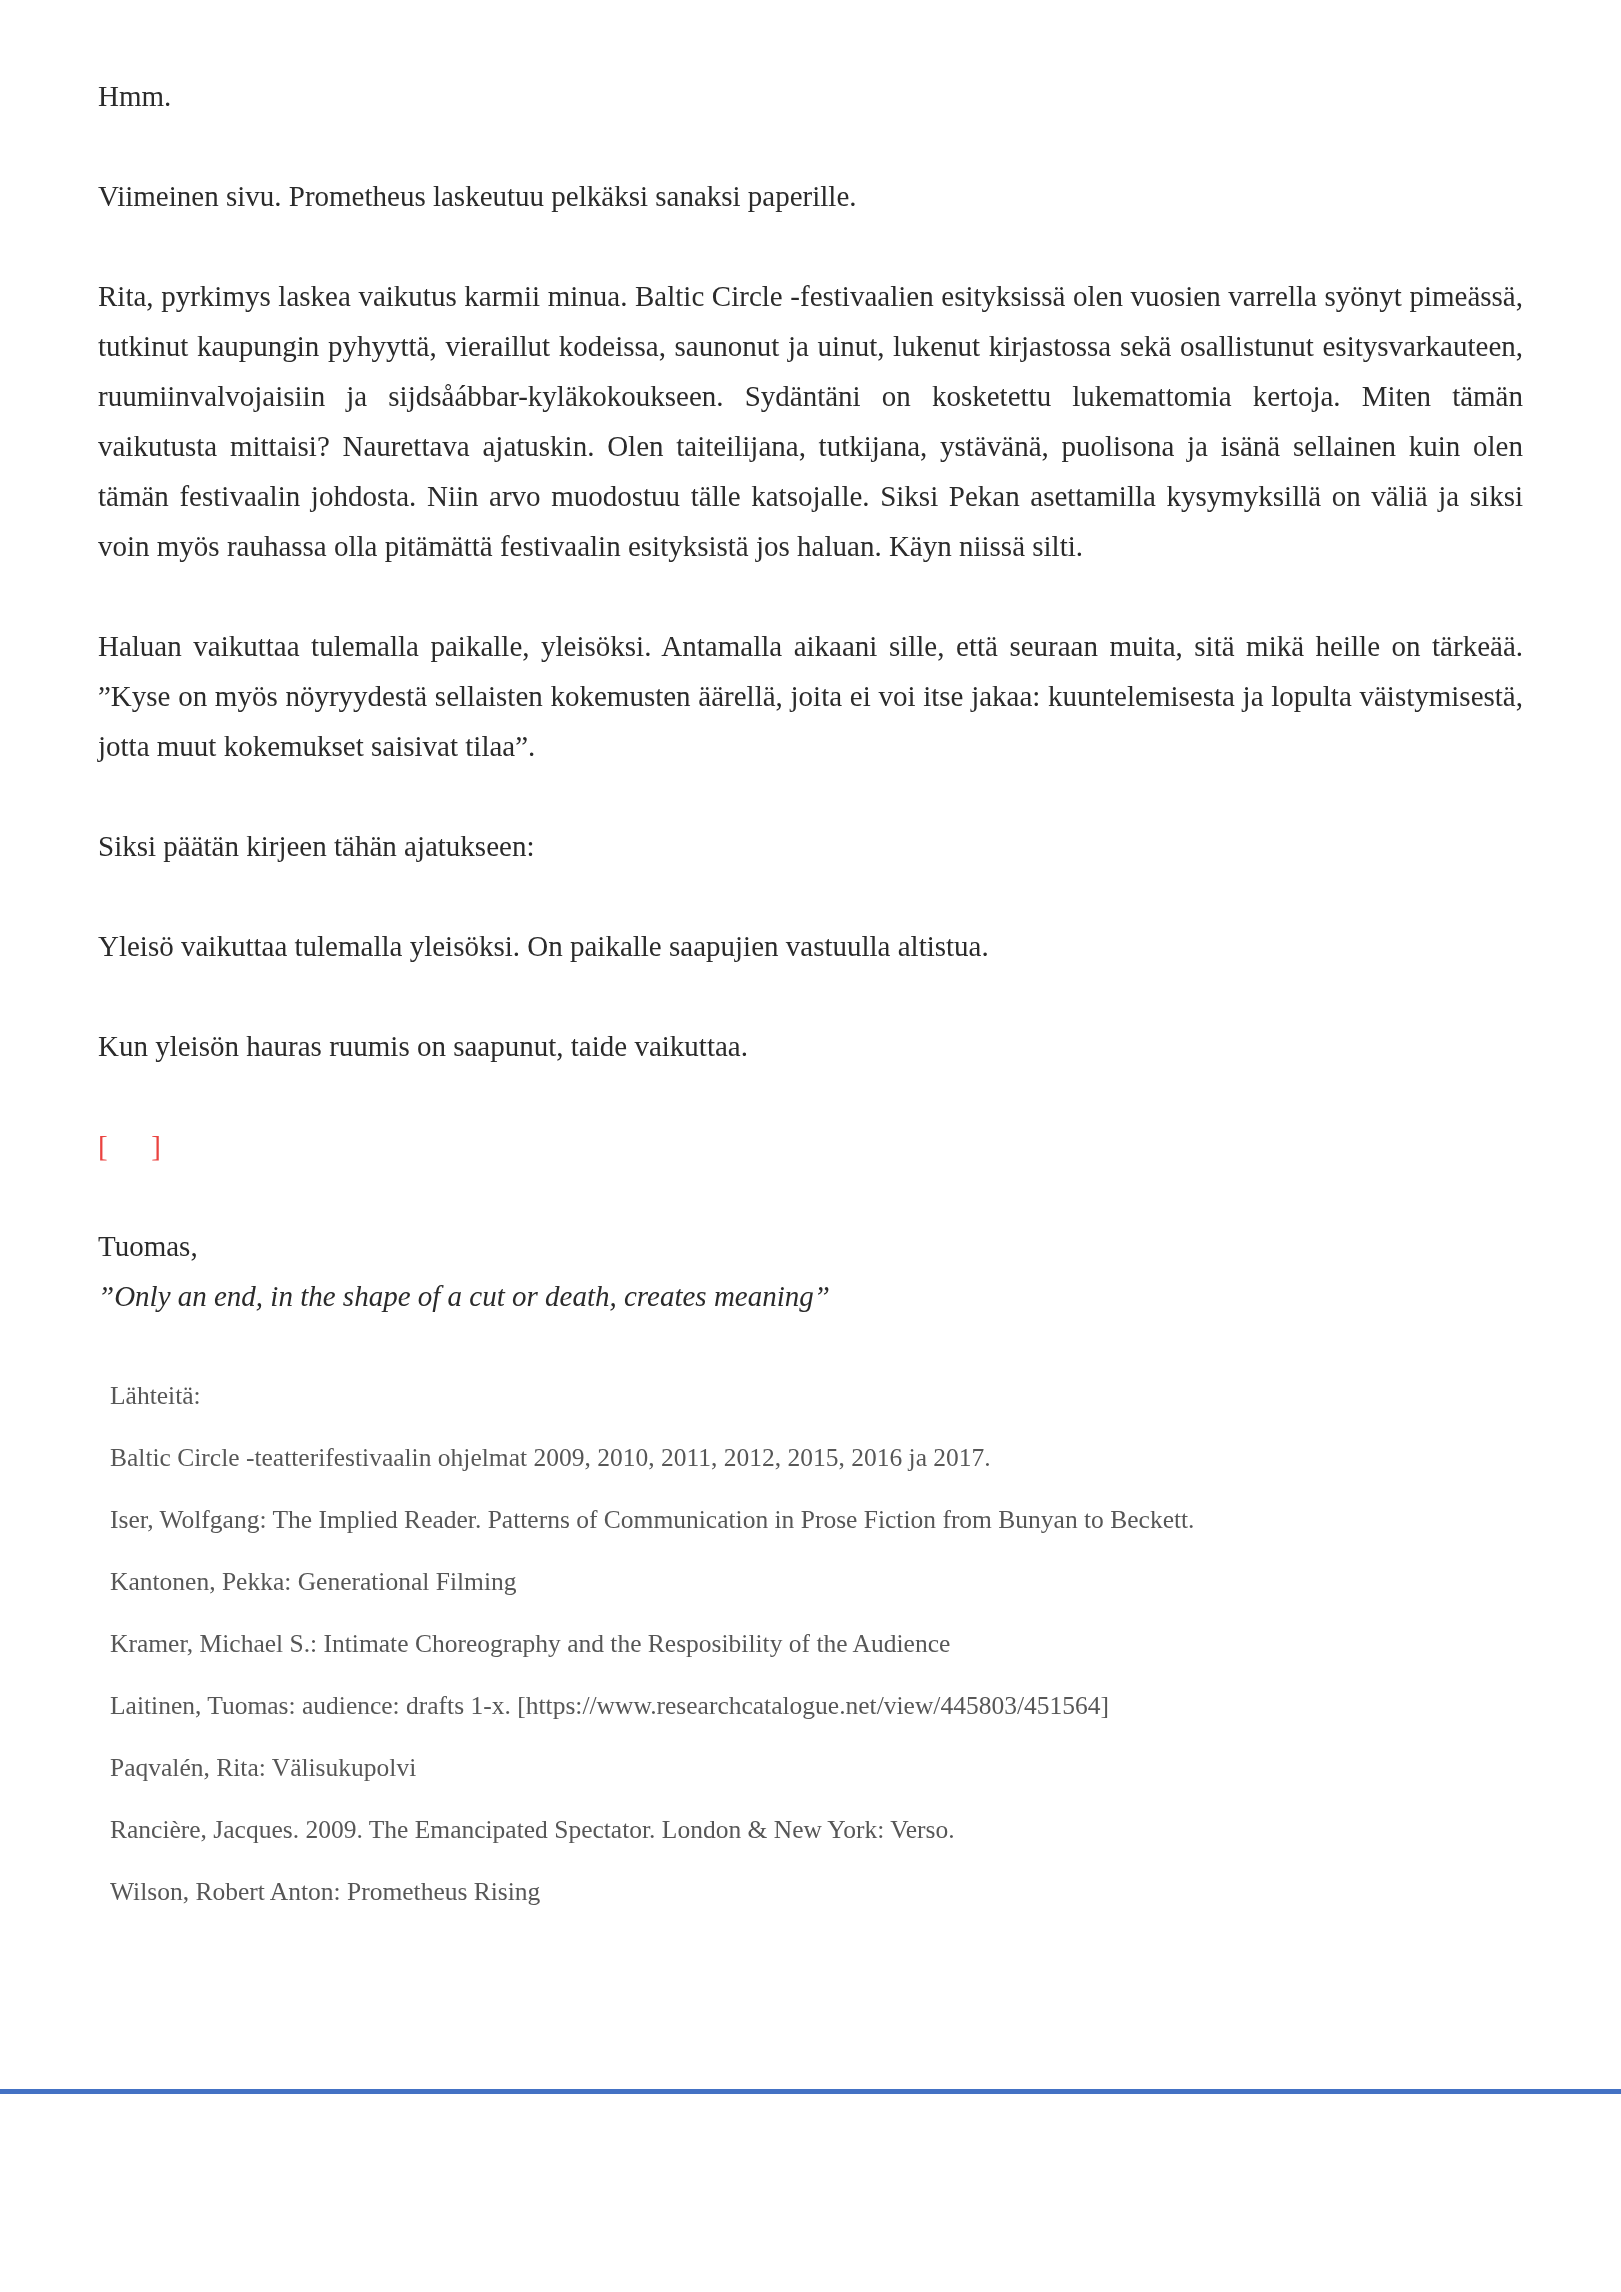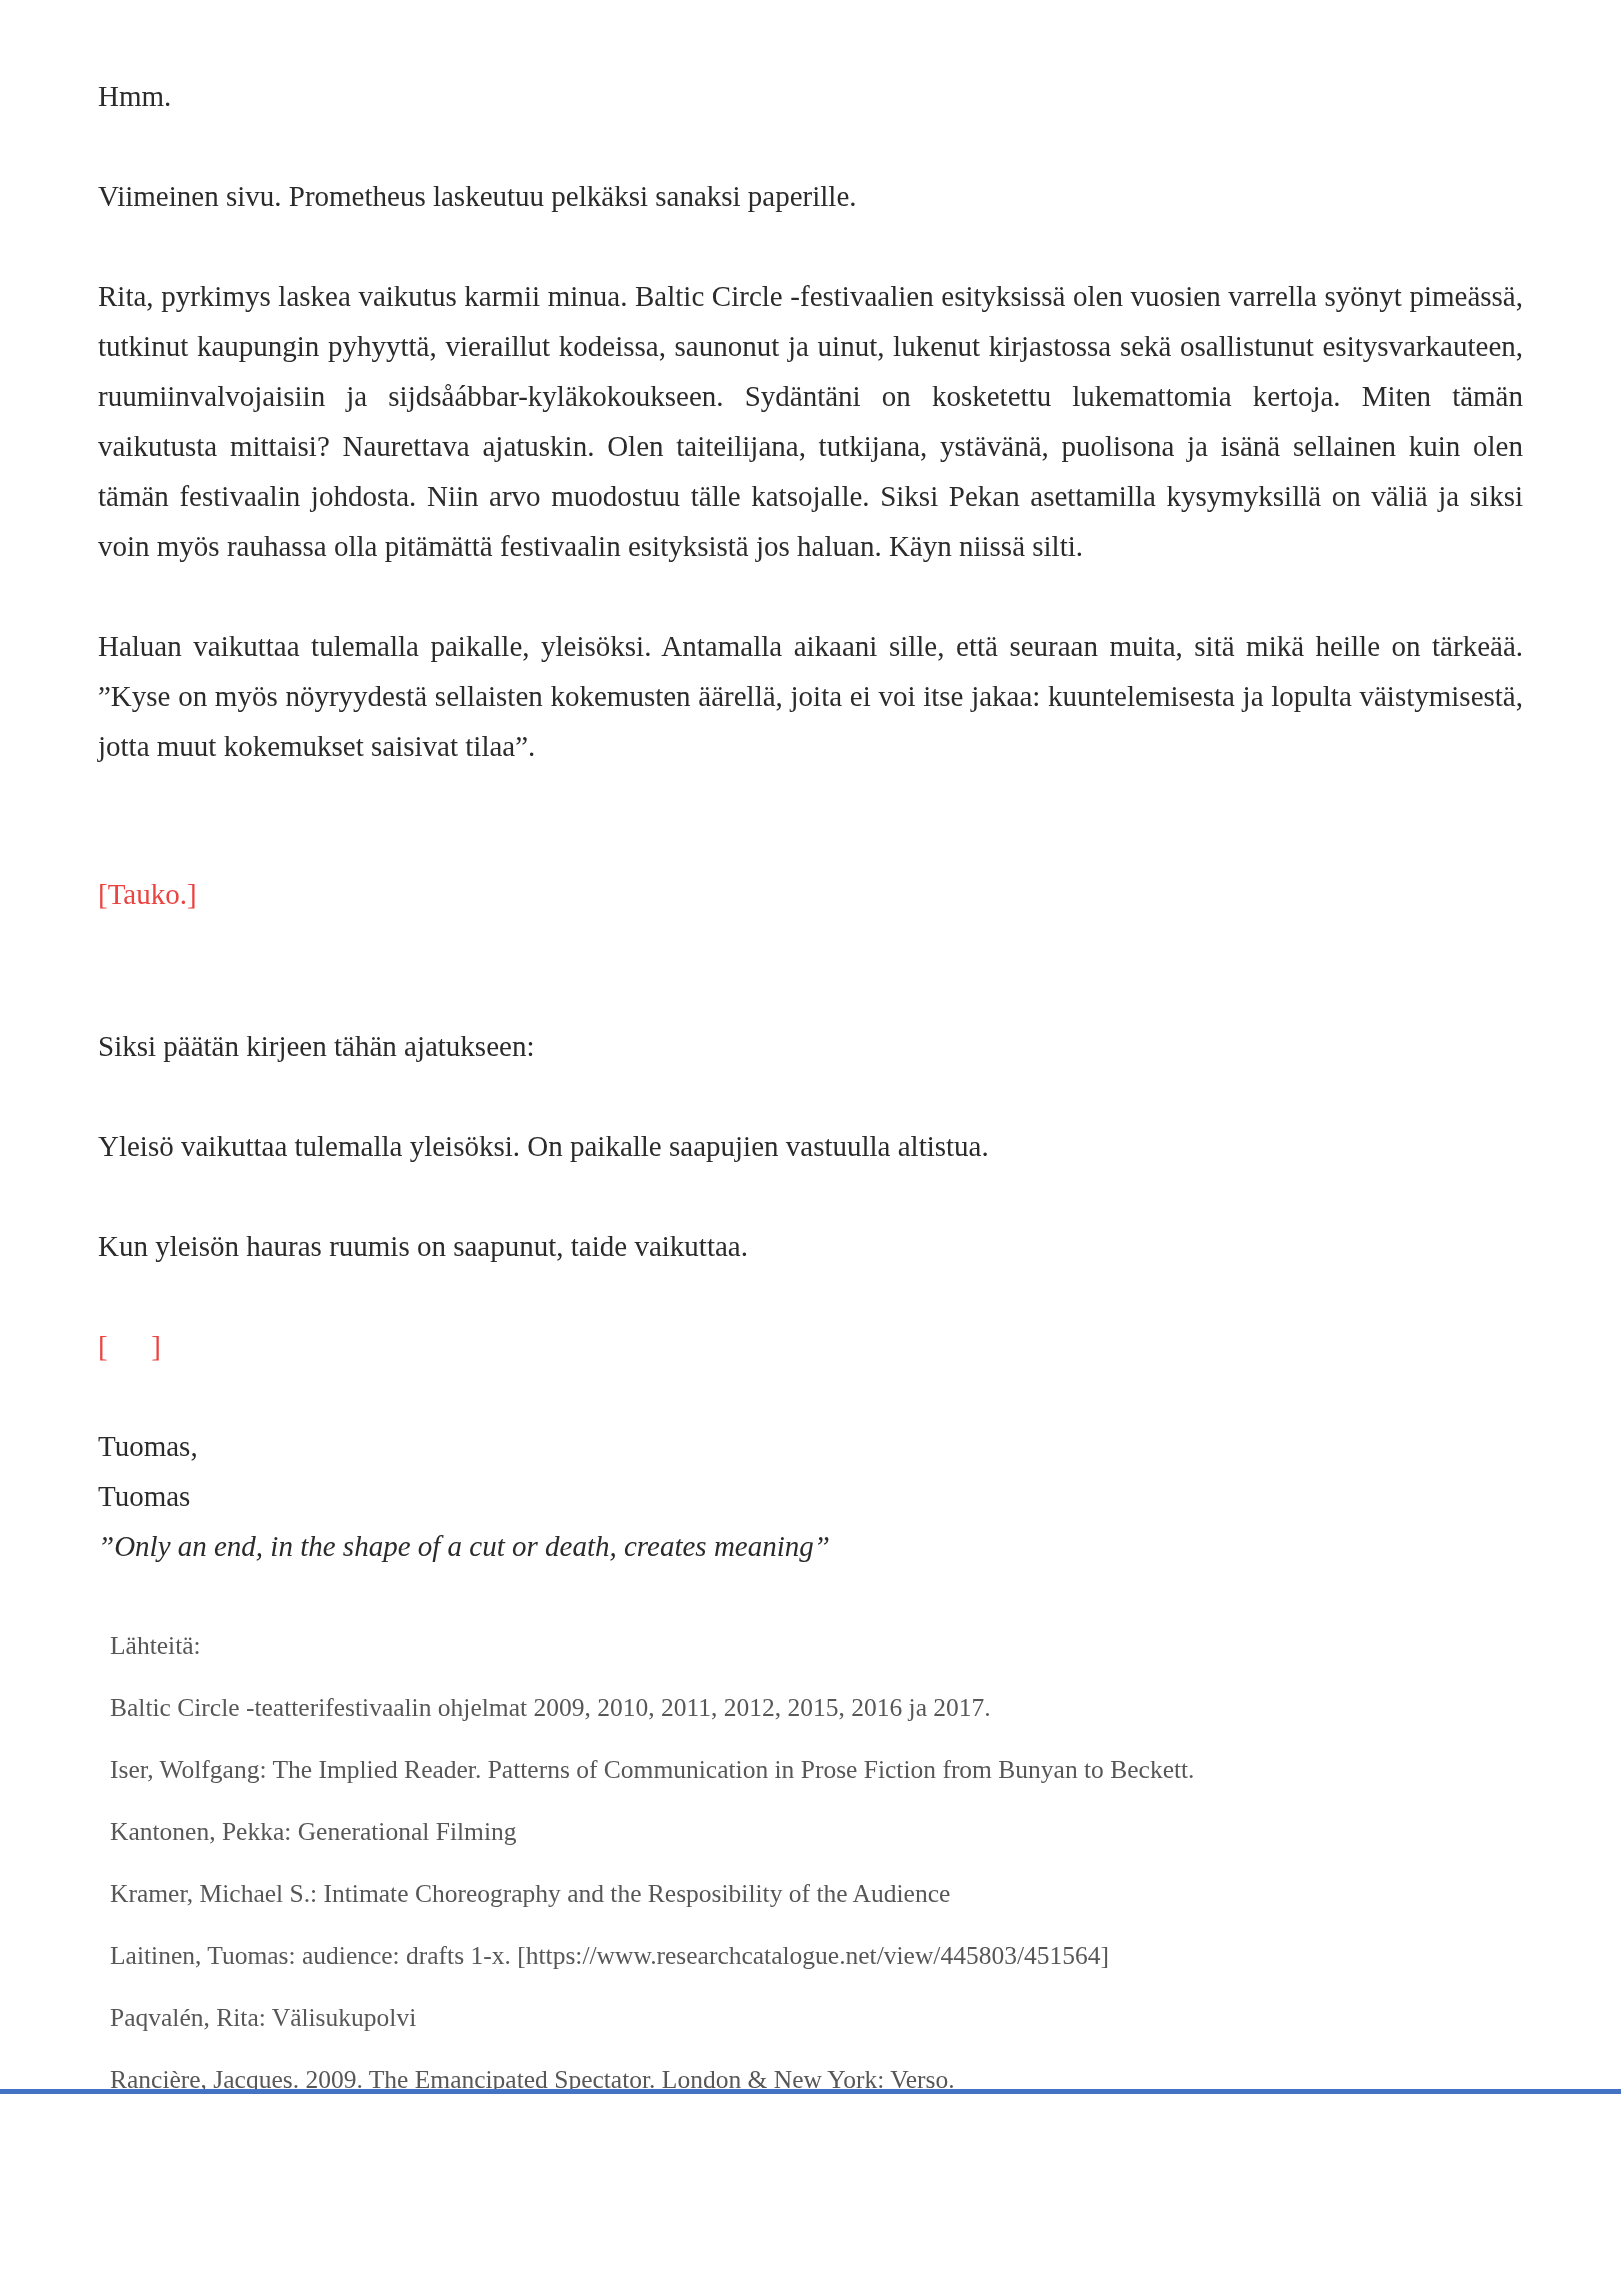--- a/index.html
+++ b/index.html
@@ -67,33 +67,31 @@
   <div class="content">
 
     <p class="para single">Hmm.</p>
 
     <p class="para single">Viimeinen sivu. Prometheus laskeutuu pelkäksi sanaksi paperille.</p>
 
     <p class="para">Rita, pyrkimys laskea vaikutus karmii minua. Baltic Circle -festivaalien esityksissä olen vuosien varrella syönyt pimeässä, tutkinut kaupungin pyhyyttä, vieraillut kodeissa, saunonut ja uinut, lukenut kirjastossa sekä osallistunut esitysvarkauteen, ruumiinvalvojaisiin ja sijdsåábbar-kyläkokoukseen. Sydäntäni on kosketettu lukemattomia kertoja. Miten tämän vaikutusta mittaisi? Naurettava ajatuskin. Olen taiteilijana, tutkijana, ystävänä, puolisona ja isänä sellainen kuin olen tämän festivaalin johdosta. Niin arvo muodostuu tälle katsojalle. Siksi Pekan asettamilla kysymyksillä on väliä ja siksi voin myös rauhassa olla pitämättä festivaalin esityksistä jos haluan. Käyn niissä silti.</p>
 
     <p class="para"><span>Haluan vaikuttaa tulemalla paikalle, yleisöksi. Antamalla aikaani sille, että seuraan muita, sitä mikä heille on tärkeää. </span><span class="quote-inline">”Kyse on myös nöyryydestä sellaisten kokemusten äärellä, joita ei voi itse jakaa: kuuntelemisesta ja lopulta väistymisestä, jotta muut kokemukset saisivat tilaa”.</span></p>
 
-    <p class="para single pause-marker">[Tauko.]</p>
 
     <p class="para single">Siksi päätän kirjeen tähän ajatukseen:</p>
 
     <p class="para single">Yleisö vaikuttaa tulemalla yleisöksi. On paikalle saapujien vastuulla altistua.</p>
 
     <p class="para single">Kun yleisön hauras ruumis on saapunut, taide vaikuttaa.</p>
 
     <p class="para single bracket-marker">[      ]</p>
 
     <div class="signature">
       <p class="para">Tuomas,</p>
-      <p class="para">Tuomas</p>
       <p class="para closing-quote">”Only an end, in the shape of a cut or death, creates meaning”</p>
     </div>
 
     <div class="sources">
       <p class="src">Lähteitä:</p>
       <p class="src">Baltic Circle -teatterifestivaalin ohjelmat 2009, 2010, 2011, 2012, 2015, 2016 ja 2017.</p>
       <p class="src">Iser, Wolfgang: The Implied Reader. Patterns of Communication in Prose Fiction from Bunyan to Beckett.</p>
       <p class="src">Kantonen, Pekka: Generational Filming</p>
       <p class="src">Kramer, Michael S.: Intimate Choreography and the Resposibility of the Audience</p>
       <p class="src">Laitinen, Tuomas: audience: drafts 1-x. [https://www.researchcatalogue.net/view/445803/451564]</p>

